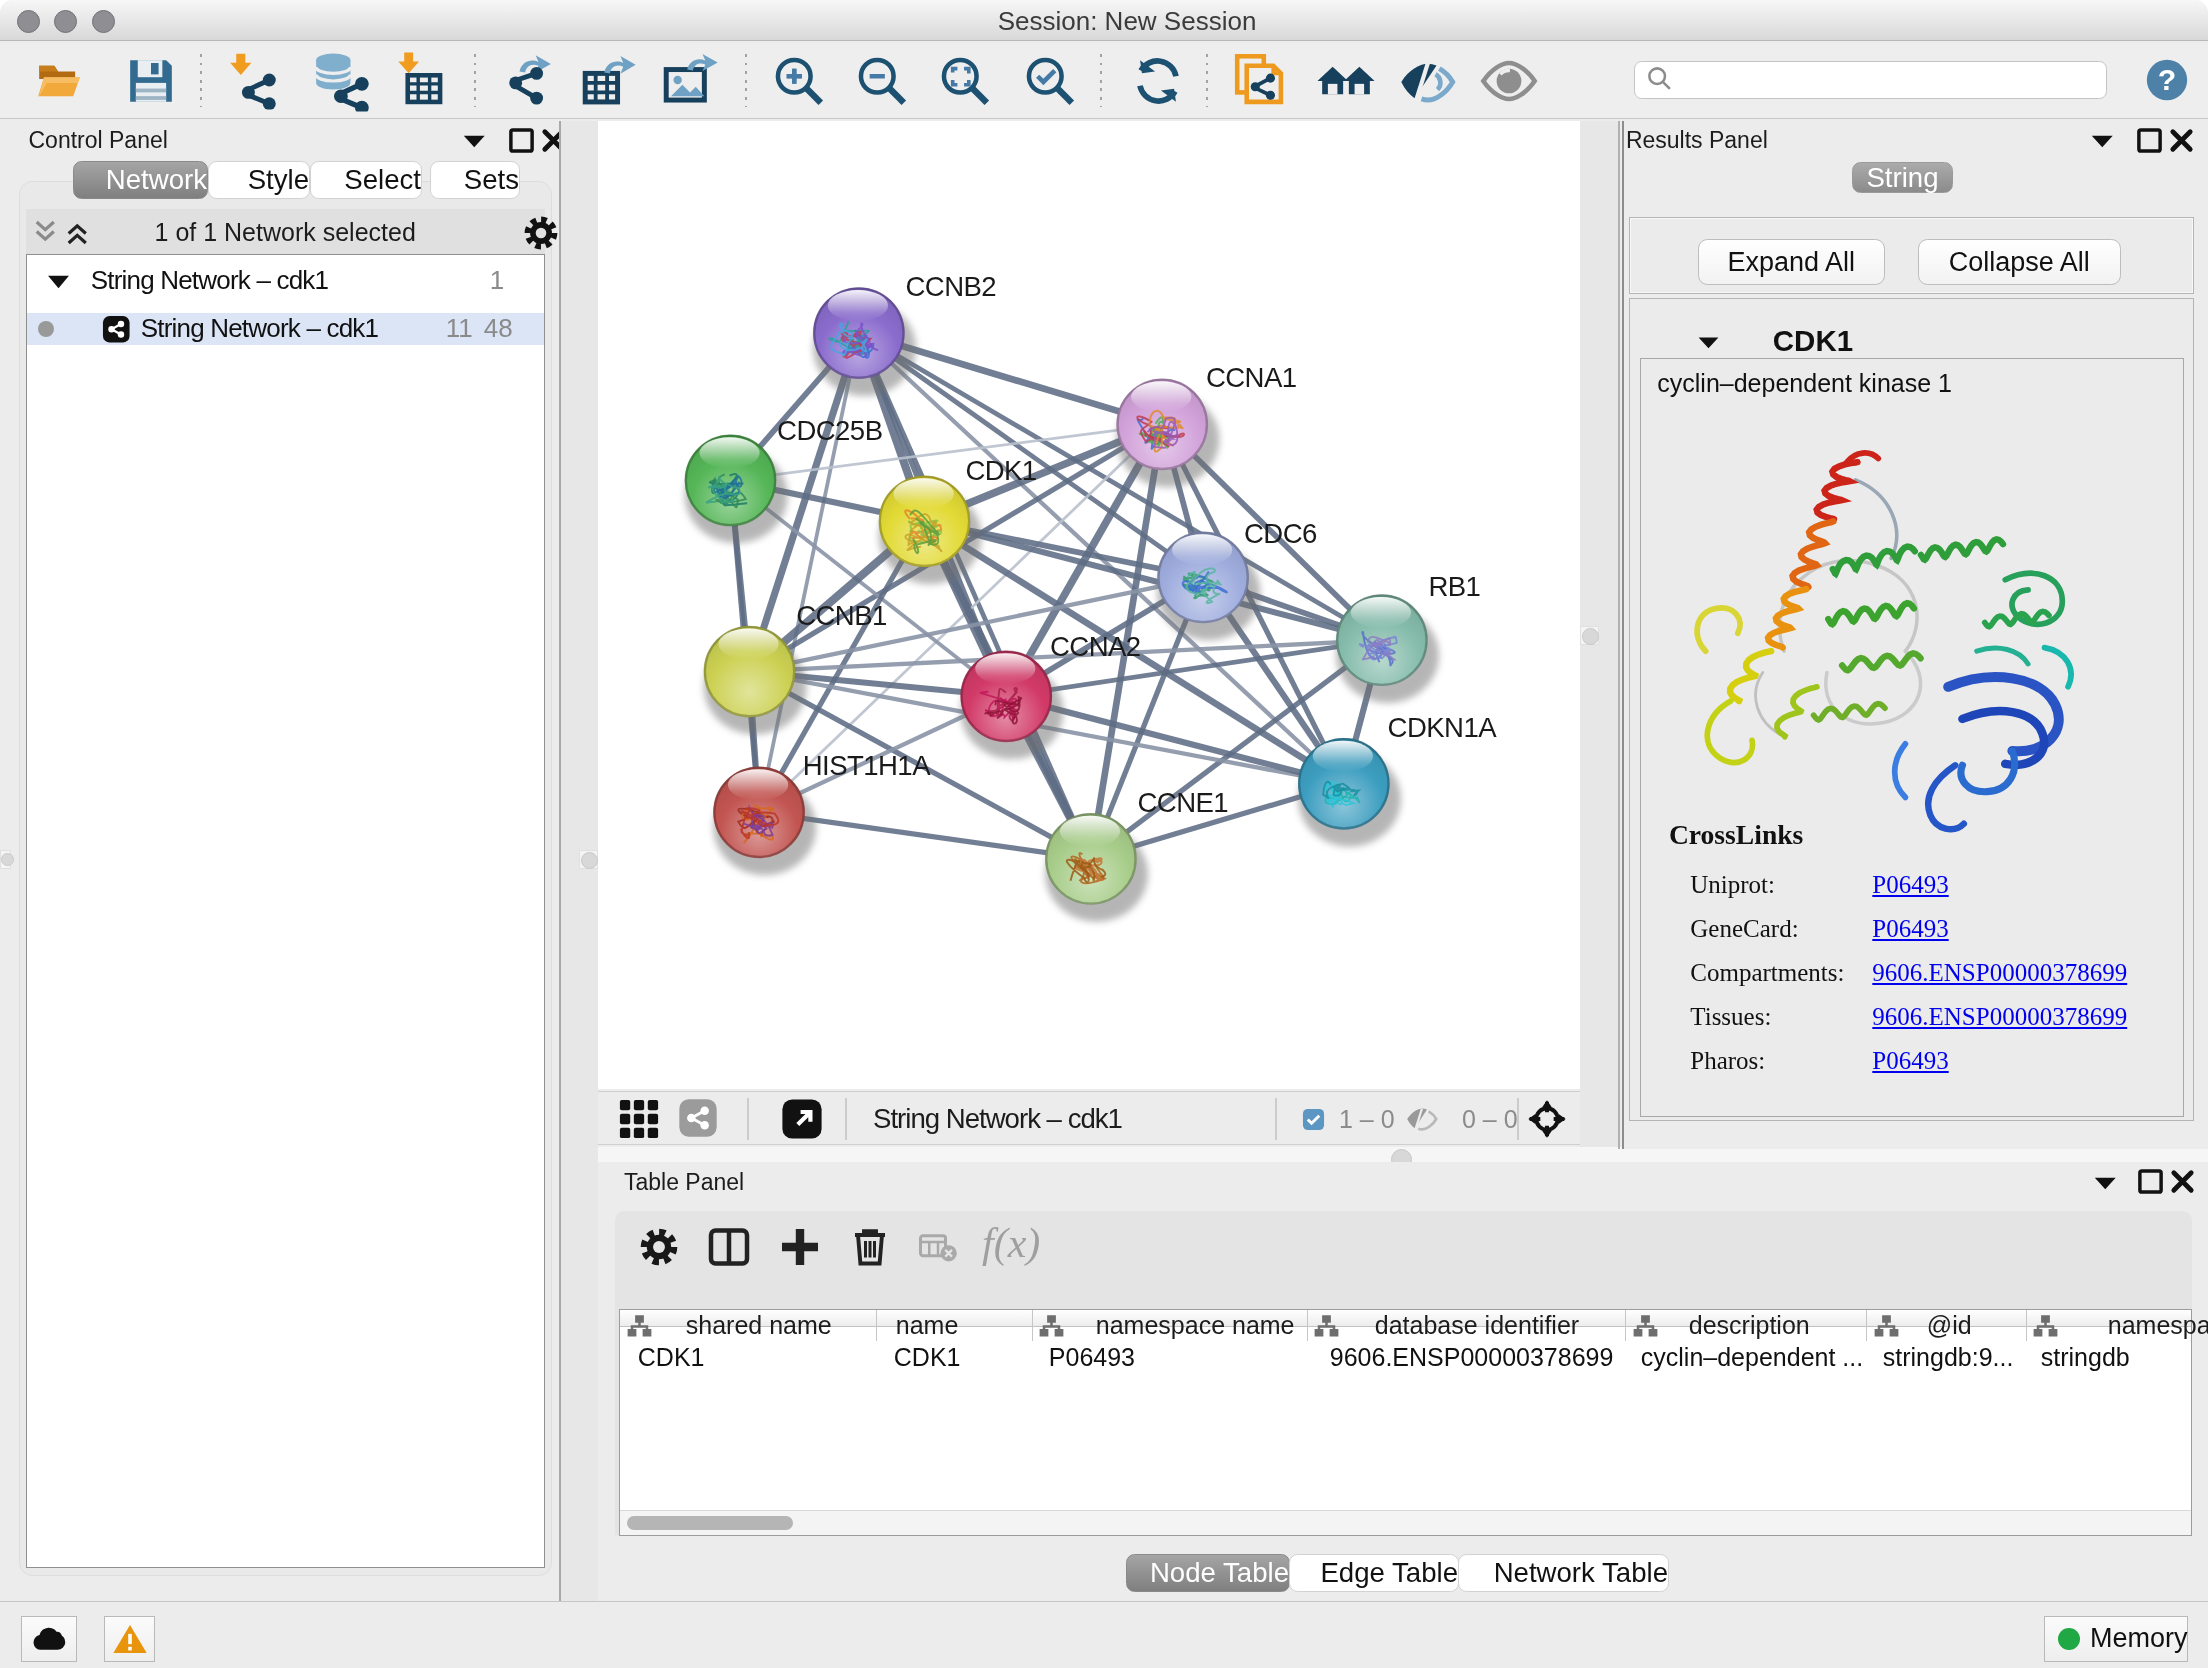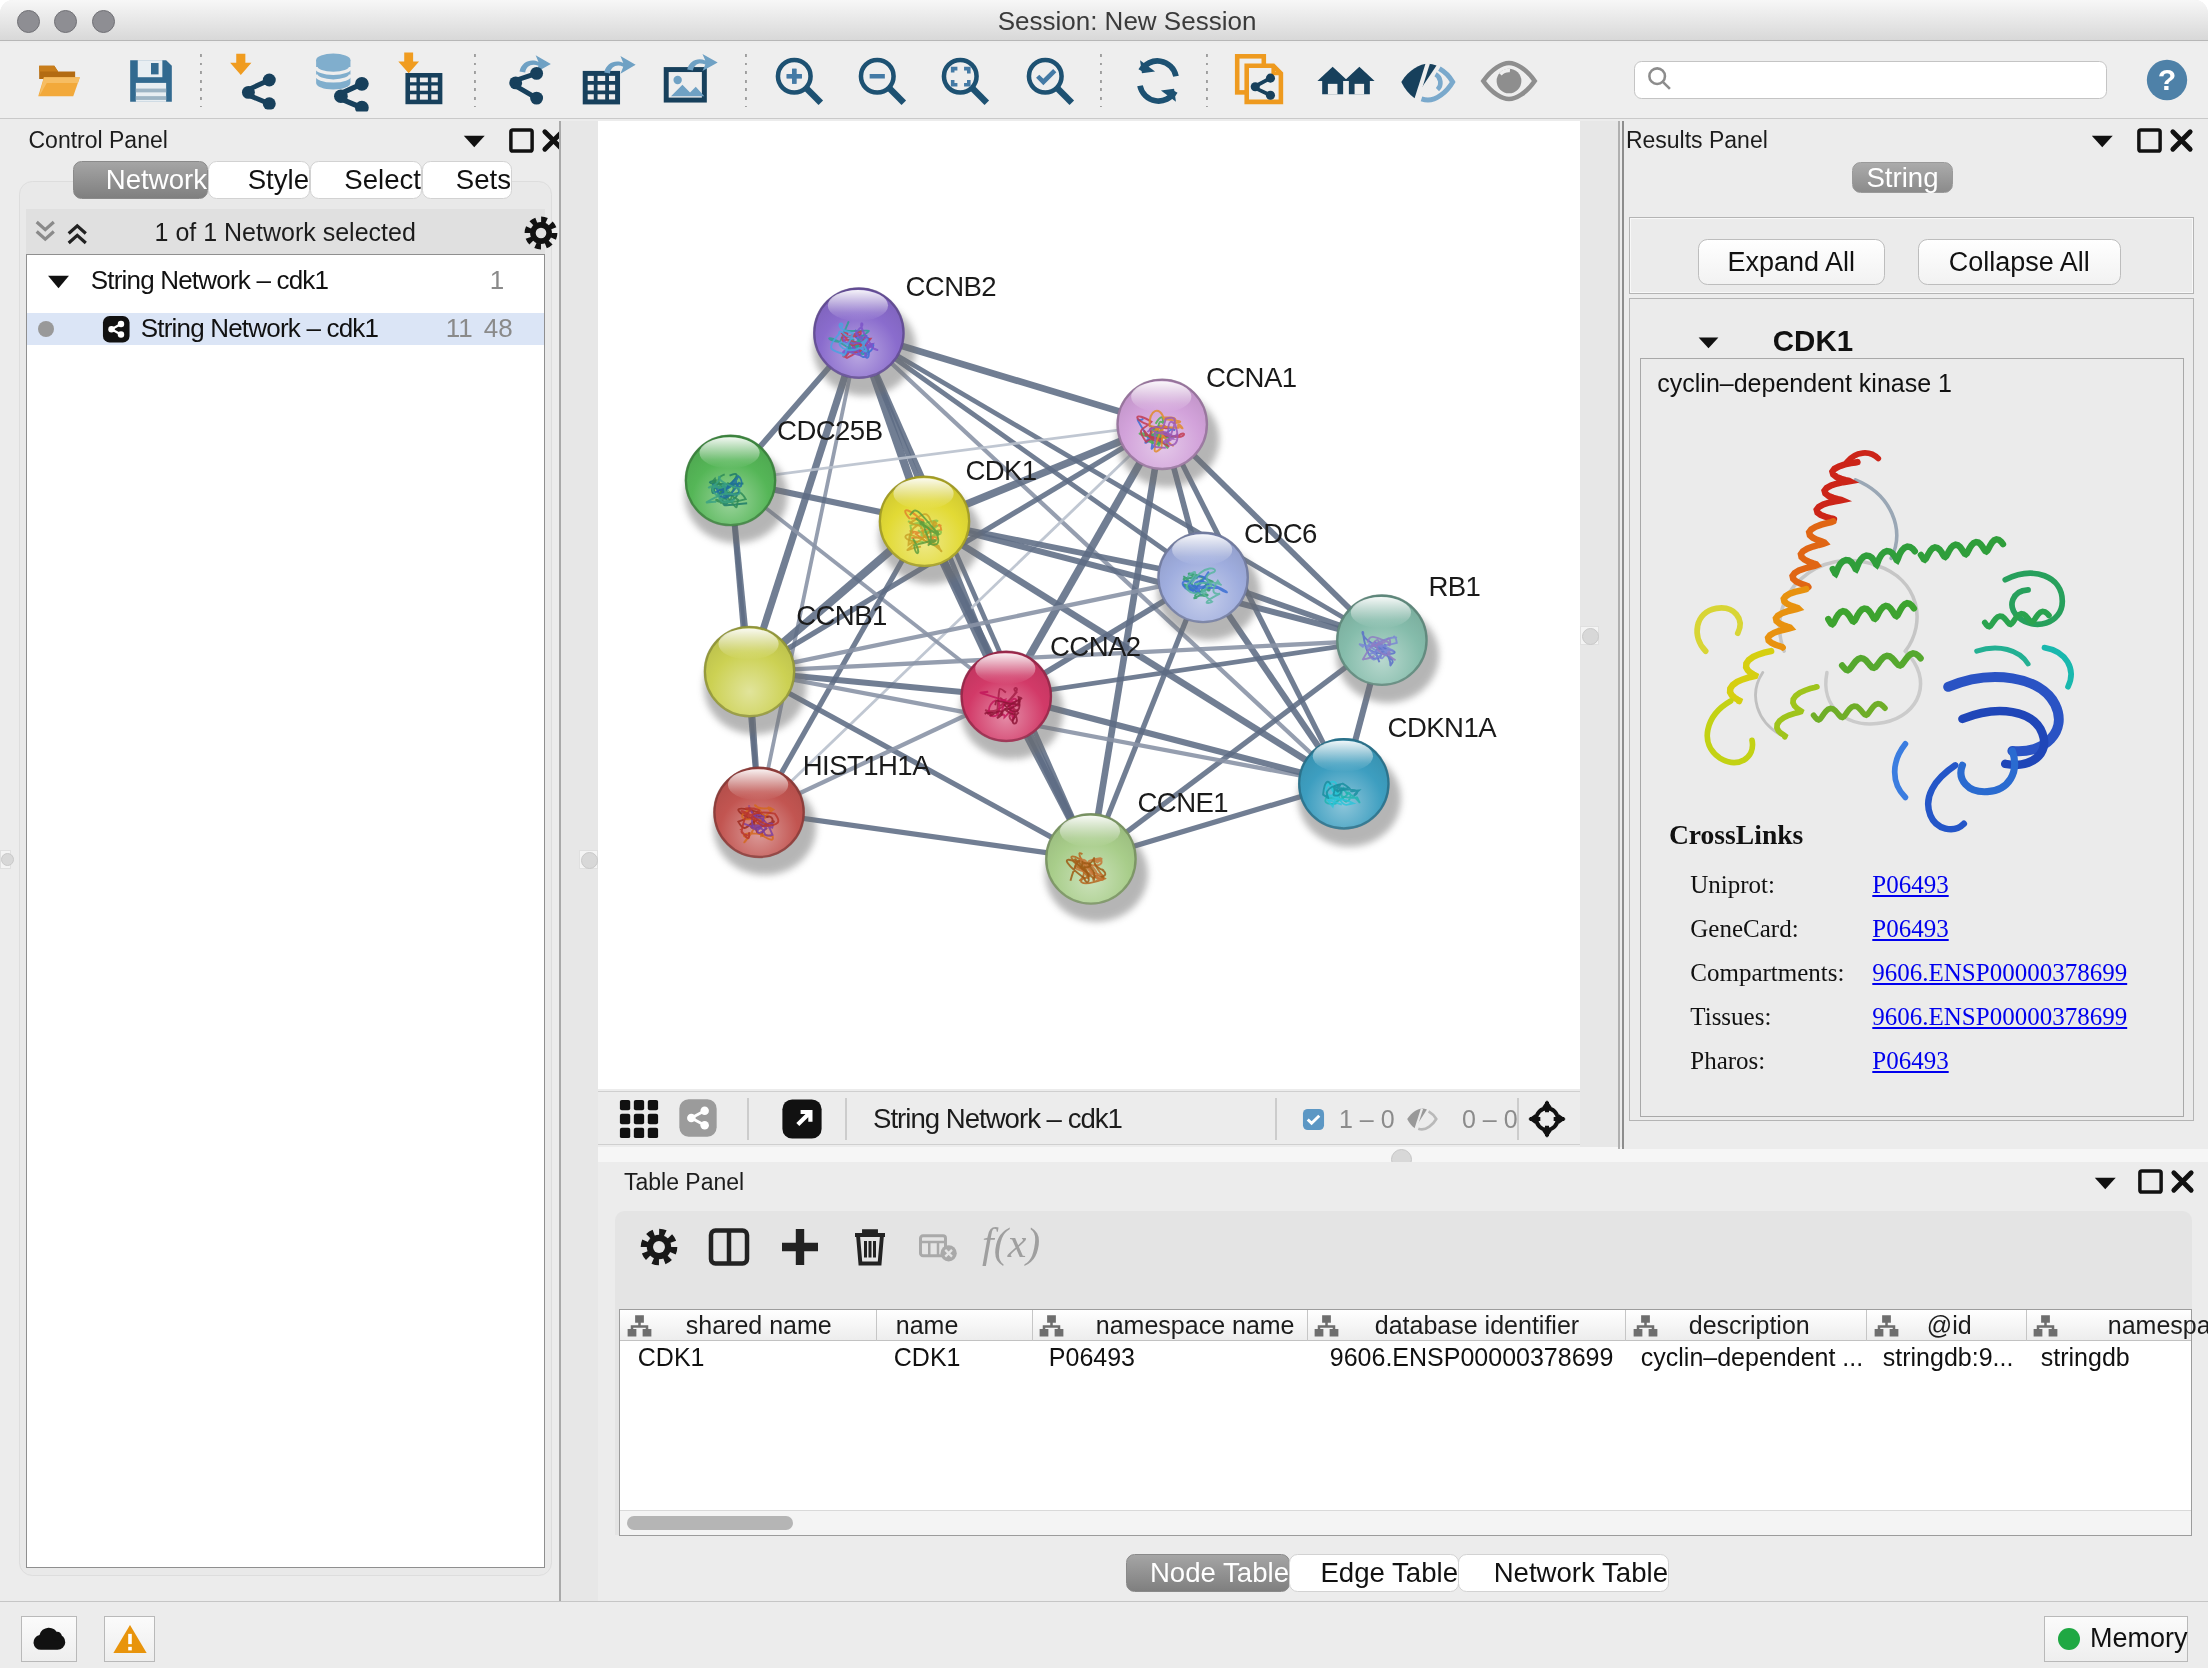--- a/index.html
+++ b/index.html
@@ -224,21 +224,21 @@
     <svg style="position:absolute;left:508px;top:5.7px" width="27" height="27" viewBox="0 0 28 28">
         <rect x="3" y="3" width="22" height="22" fill="none" stroke="#111" stroke-width="3.6" rx="2"></rect>
       </svg>
     <svg style="position:absolute;left:540px;top:5.7px" width="27" height="27" viewBox="0 0 28 28">
         <path d="M5 5 L23 23 M23 5 L5 23" stroke="#111" stroke-width="5" stroke-linecap="round"></path>
       </svg>
     <div class="tabrow" style="left:73px;top:40px;position:absolute;z-index:5">
       <div class="tab sel" style="width:135px">Network</div>
       <div class="tab" style="width:102px;margin-left:0px">Style</div>
       <div class="tab" style="width:112px;margin-left:0px">Select</div>
-      <div class="tab" style="width:90px;margin-left:0px">Sets</div>
+      <div class="tab" style="width:90px;margin-left:8px">Sets</div>
     </div>
     <div id="cp-card">
       <div id="cp-bar">
         <svg style="position:absolute;left:5.7px;top:9.5px" width="28.5" height="27" viewBox="0 0 30 28">
             <path d="M6 3 l9 8 9-8 M6 13 l9 8 9-8" stroke="#8a8a8a" stroke-width="3.4" fill="none"></path>
           </svg>
         <svg style="position:absolute;left:37px;top:9.5px" width="28.5" height="27" viewBox="0 0 30 28">
             <path d="M6 25 l9-8 9 8 M6 15 l9-8 9 8" stroke="#222" stroke-width="3.4" fill="none"></path>
           </svg>
         <div style="position:absolute;left:0;width:100%;top:0;height:46px;line-height:46px;text-align:center;font-size:25px;color:#1c1c1c">1 of 1 Network selected</div>
@@ -691,21 +691,21 @@
           <path d="M11 10 v11 M14 10 v11 M17 10 v11" stroke="#222" stroke-width="2"></path>
         </svg>
       <svg style="position:absolute;left:304px;top:21px" width="38" height="30" viewBox="0 0 30 24">
           <rect x="1" y="3" width="20" height="16" rx="2" fill="none" stroke="#a9a9a9" stroke-width="2.4"></rect>
           <path d="M1 8 h20 M8 8 v11 M15 8 v11" stroke="#a9a9a9" stroke-width="2"></path>
           <circle cx="23.5" cy="17" r="6.5" fill="#a9a9a9"></circle>
           <path d="M20.8 14.3 l5.4 5.4 M26.2 14.3 l-5.4 5.4" stroke="#e4e4e4" stroke-width="1.8"></path>
         </svg>
       <div style="position:absolute;left:367px;top:7.6px;font-family:'Liberation Serif',serif;font-style:italic;font-size:42px;color:#9f9f9f">f(x)</div>
       <div style="position:absolute;left:3.8px;top:98px;width:1573px;height:227px;background:#ffffff;border:1.9px solid #9c9c9c">
-        <div style="position:absolute;left:0;top:0;width:100%;height:31px;background:linear-gradient(#ffffff,#ededed);border-bottom:1px solid #c2c2c2;font-size:25px;color:#1c1c1c">
+        <div style="position:absolute;left:0;top:0;width:100%;height:17px;background:linear-gradient(#ffffff,#ededed);border-bottom:1px solid #c2c2c2;font-size:25px;color:#1c1c1c">
           <div class="csep" style="left:256px"></div>
           <div class="csep" style="left:412px"></div>
           <div class="csep" style="left:687px"></div>
           <div class="csep" style="left:1005px"></div>
           <div class="csep" style="left:1246px"></div>
           <div class="csep" style="left:1406px"></div>
           <svg class="hico" style="left:7.6px" width="25" height="25" viewBox="0 0 20 20">
               <g stroke="#6e6e6e" stroke-width="2" fill="none">
                 <rect x="7.5" y="2" width="5" height="4" fill="#6e6e6e"></rect>
                 <rect x="1.5" y="13" width="5" height="4" fill="#6e6e6e"></rect>

